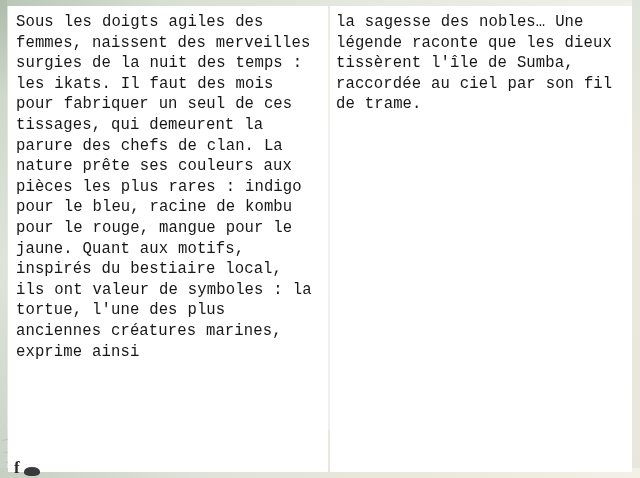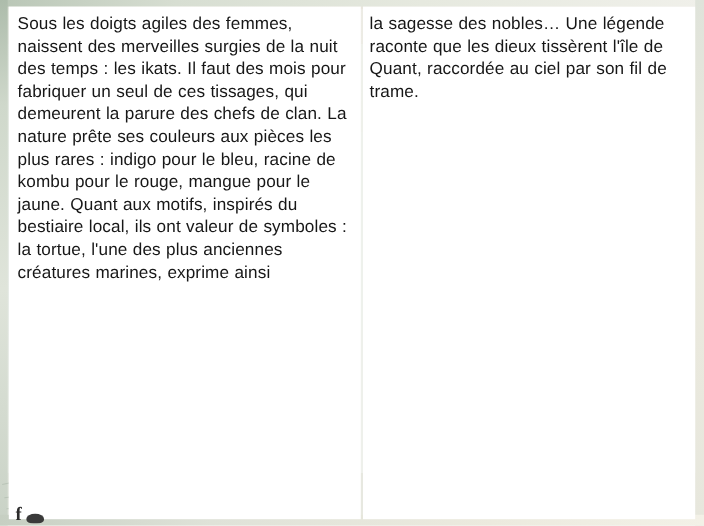--- a/index.html
+++ b/index.html
@@ -79,21 +79,21 @@
     padding: 6px 8px 0 8px;
   }
   .col-right {
     left: 330px;
     top: 6px;
     width: 302px;
     height: 466px;
     padding: 6px 8px 0 6px;
   }
   .body-text {
-    font-family: Liberation Sans, sans-serif;
+    font-family: Liberation Mono, monospace;
     font-size: 15.6px;
     line-height: 20.6px;
     color: #171717;
     letter-spacing: 0.1px;
     word-spacing: 0.4px;
     text-align: left;
     margin: 0;
   }
   .col-right .body-text {
     font-size: 15.6px;
@@ -137,21 +137,21 @@
 
   <div class="crease c1"></div>
   <div class="crease c2"></div>
   <div class="crease c3"></div>
 
   <div class="col col-left">
     <p class="body-text">Sous les doigts agiles des femmes, naissent des merveilles surgies de la nuit des temps : les ikats. Il faut des mois pour fabriquer un seul de ces tissages, qui demeurent la parure des chefs de clan. La nature prête ses couleurs aux pièces les plus rares : indigo pour le bleu, racine de kombu pour le rouge, mangue pour le jaune. Quant aux motifs, inspirés du bestiaire local, ils ont valeur de symboles : la tortue, l'une des plus anciennes créatures marines, exprime ainsi</p>
   </div>
 
   <div class="col col-right">
-    <p class="body-text">la sagesse des nobles… Une légende raconte que les dieux tissèrent l'île de Quant, raccordée au ciel par son fil de trame.</p>
+    <p class="body-text">la sagesse des nobles… Une légende raconte que les dieux tissèrent l'île de Sumba, raccordée au ciel par son fil de trame.</p>
   </div>
 
   <div class="corner-mark">
     <span>f</span>
     <span class="corner-blob"></span>
   </div>
 
 </div>
 
 </body></html>

